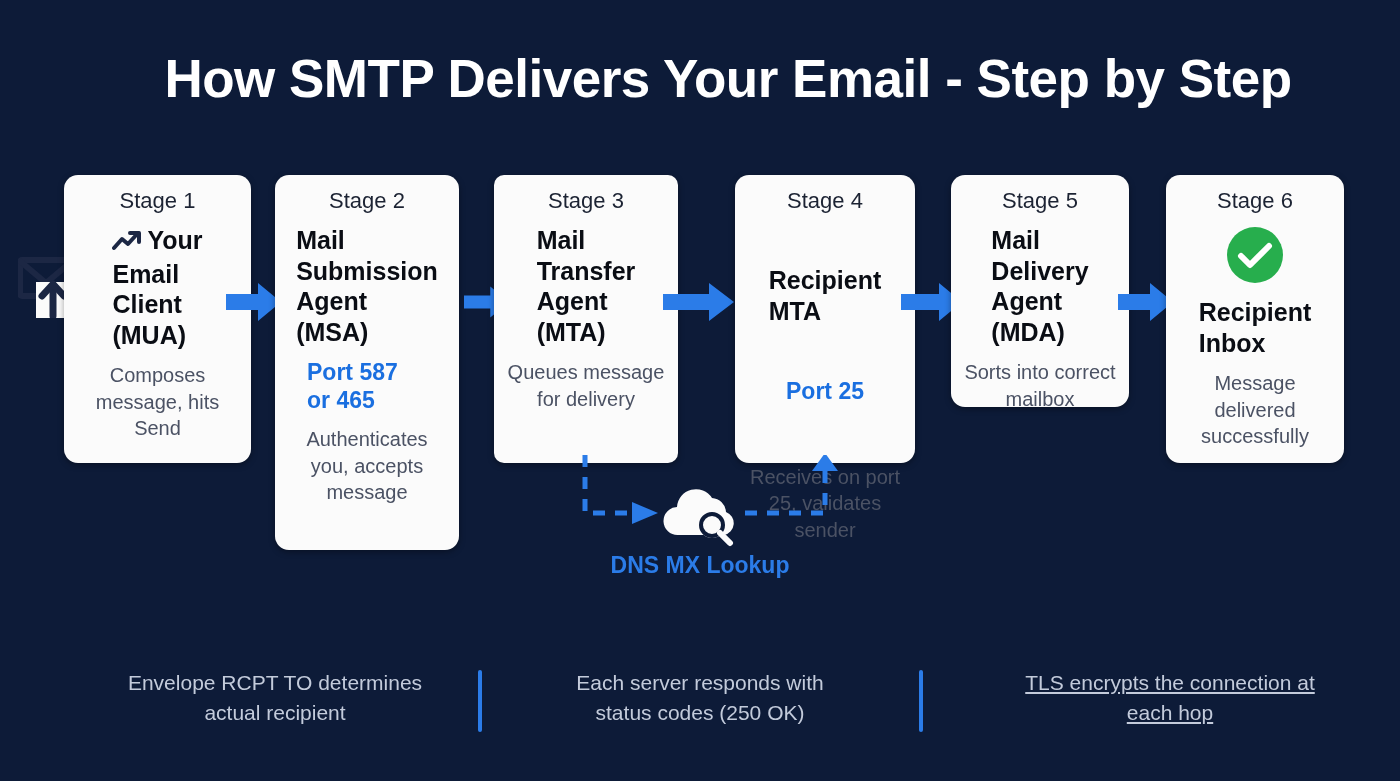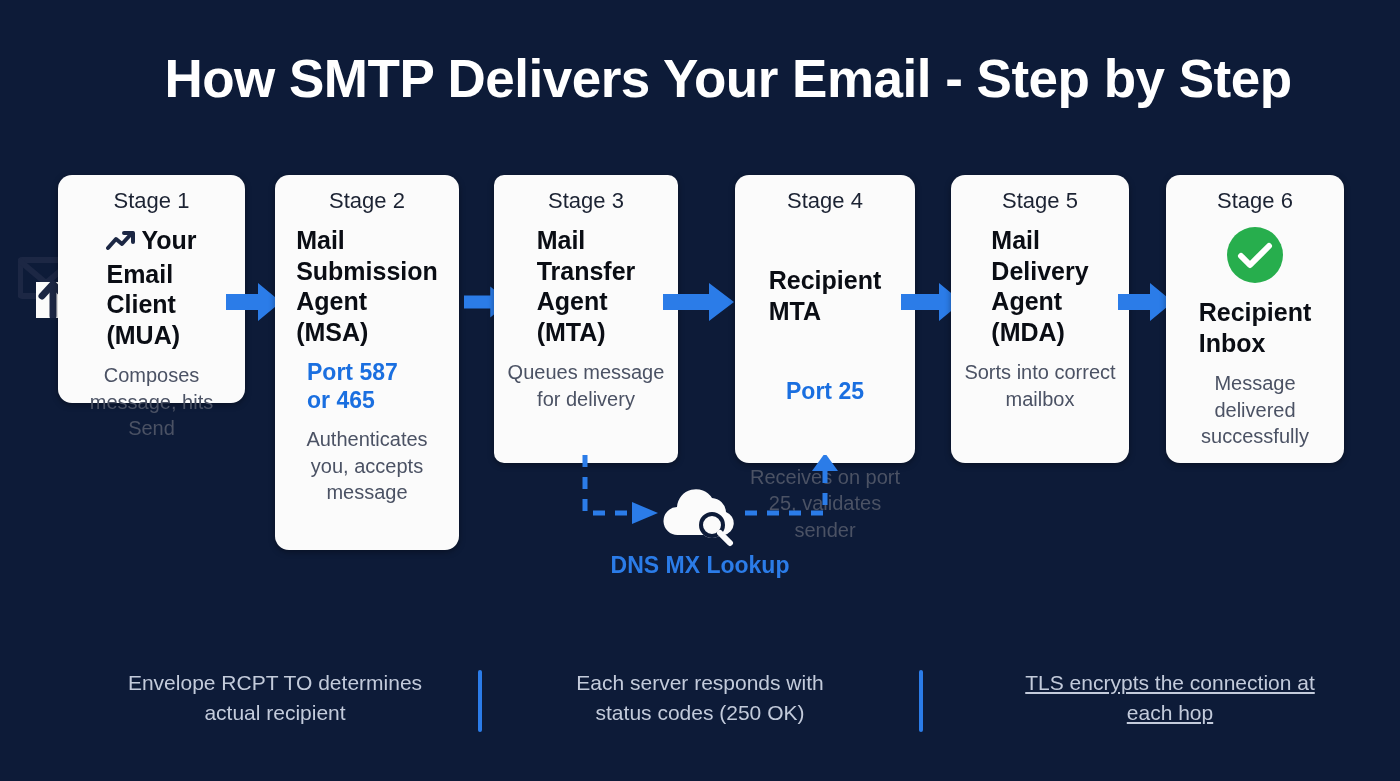--- a/index.html
+++ b/index.html
@@ -90,21 +90,21 @@
   <div class="envelope-icon">
     <svg width="68" height="66" viewBox="0 0 68 66">
       <path d="M4 8 h48 a2 2 0 0 1 2 2 v32 a2 2 0 0 1 -2 2 h-48 a2 2 0 0 1 -2 -2 v-32 a2 2 0 0 1 2 -2 z" fill="none" stroke="#1c2744" stroke-width="6" stroke-linejoin="round"></path>
       <path d="M3 10 L28 31 L53 10" fill="none" stroke="#1c2744" stroke-width="6" stroke-linecap="round" stroke-linejoin="round"></path>
       <rect x="18" y="30" width="34" height="36" fill="#fbfbfb"></rect>
       <path d="M35 64 V34" stroke="#1c2744" stroke-width="7" stroke-linecap="round"></path>
       <path d="M24 44 L35 32 L46 44" fill="none" stroke="#1c2744" stroke-width="7" stroke-linecap="round" stroke-linejoin="round"></path>
     </svg>
   </div>
 
-  <div class="card" style="left:58px; top:175px; width:187px; height:228px;">
+  <div class="card" style="left:64px; top:175px; width:187px; height:288px;">
     <div class="stage-label">Stage 1</div>
     <div class="stage-title">
       <span class="inline-icon">
         <svg width="30" height="22" viewBox="0 0 30 22">
           <path d="M2 18 L10 9 L16 14 L26 3" fill="none" stroke="#1c2744" stroke-width="4" stroke-linecap="round" stroke-linejoin="round"></path>
           <path d="M18 3 H27 V12" fill="none" stroke="#1c2744" stroke-width="4" stroke-linecap="round" stroke-linejoin="round"></path>
         </svg>
       </span><span>Your</span><br>
       <span>Email</span><br>
       <span>Client</span><br>
@@ -163,21 +163,21 @@
     <div class="stage-port">Port 25</div>
     <div class="stage-desc" style="margin-top:18px; width:178px;">Receives on port 25, validates sender</div>
   </div>
 
   <div class="conn-arrow" style="left:901px; top:282px;">
     <svg width="62" height="40" viewBox="0 0 62 40">
       <path d="M0 12 H38 V1 L61 20 L38 39 V28 H0 Z" fill="#2b7ce8"></path>
     </svg>
   </div>
 
-  <div class="card" style="left:951px; top:175px; width:178px; height:288px;">
+  <div class="card" style="left:951px; top:175px; width:178px; height:232px;">
     <div class="stage-label">Stage 5</div>
     <div class="stage-title">
       <span>Mail</span><br>
       <span>Delivery</span><br>
       <span>Agent</span><br>
       <span>(MDA)</span>
     </div>
     <div class="stage-desc">Sorts into correct mailbox</div>
   </div>
 

